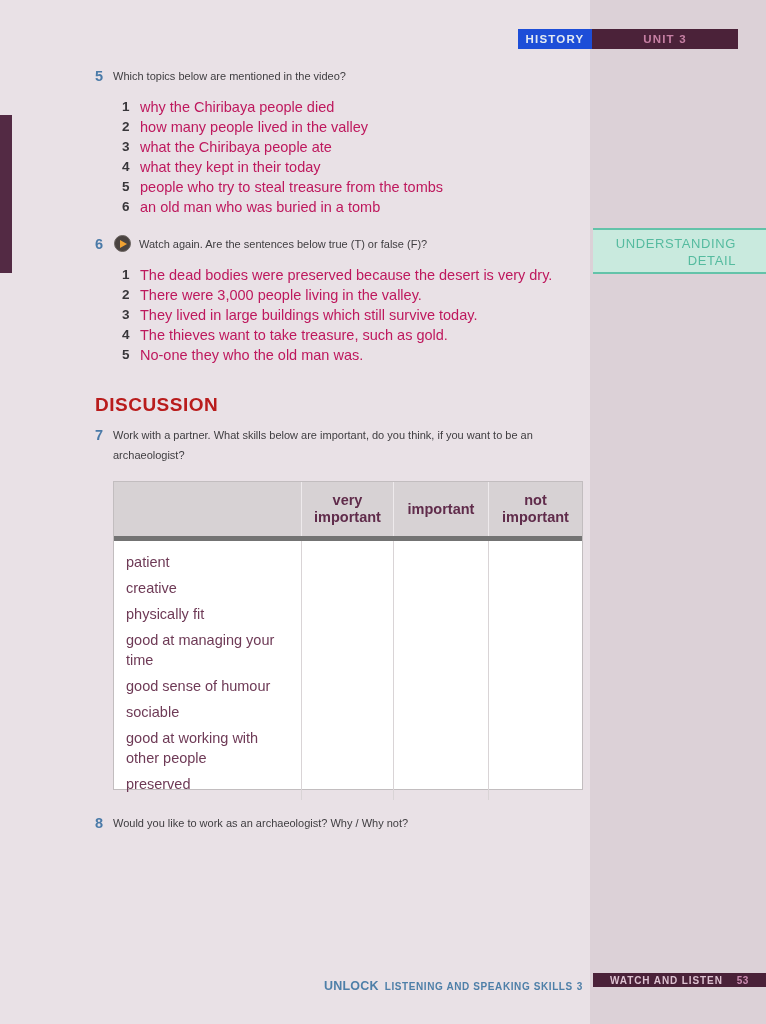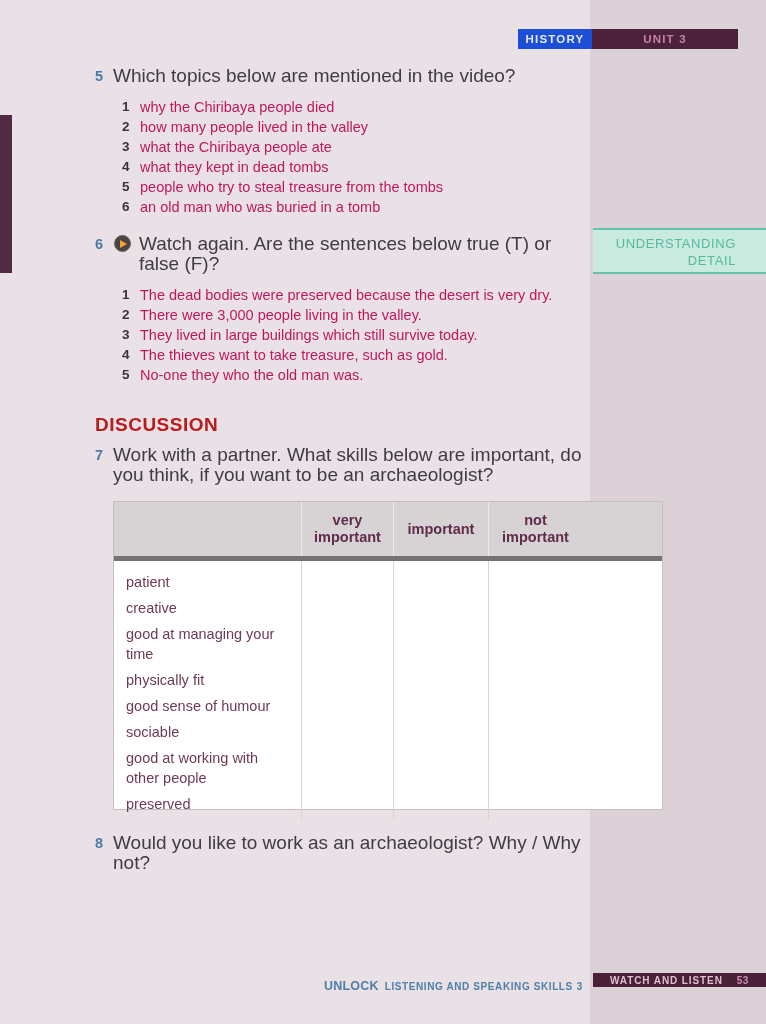--- a/index.html
+++ b/index.html
@@ -30,21 +30,21 @@
     position:absolute; left:0; top:115px; width:12px; height:158px;
     background:#532a44;
   }
   
   .content { position:absolute; left:95px; top:66px; width:494px; }
   .ex { display:flex; margin-bottom:0; }
   .ex-num {
     width:18px; flex:0 0 18px; color:#4a7aa8; font-weight:bold;
     font-size:14.5px; line-height:20px;
   }
-  .ex-q { font-size:19px; line-height:20px; color:#3f3d40; }
+  .ex-q { font-size:11px; line-height:20px; color:#3f3d40; }
   .list { margin:11px 0 0 27px; }
   .li { display:flex; }
   .li-num {
     width:18px; flex:0 0 18px; font-weight:bold; color:#38363a;
     font-size:13.5px; line-height:20px;
   }
   .li-text { font-size:14.5px; line-height:20px; color:#be185d; }
   .ex6 { margin-top:17px; }
   .ex6 .ex-q { display:flex; align-items:flex-start; }
   .play-icon {
@@ -66,21 +66,21 @@
   }
   
   .badge {
     position:absolute; left:593px; top:228px; width:173px; height:46px;
     background:#c9eade; border-top:2px solid #63c3a9; border-bottom:2px solid #63c3a9;
     color:#55bb9f; font-size:13px; letter-spacing:0.6px;
     text-align:right; padding:5px 30px 0 0; line-height:17px;
   }
   
   .skills-table {
-    margin:16px 0 0 18px; width:550px;
+    margin:16px 0 0 18px; width:470px;
     border:1px solid #c2bdbf; background:#fff;
   }
   .t-head { display:grid; grid-template-columns:187px 92px 95px 94px; background:#d7d2d4; height:54px; }
   .t-head-cell {
     display:flex; align-items:center; justify-content:center; text-align:center;
     color:#602c4b; font-weight:bold; font-size:14.5px; line-height:17px;
     border-left:1px solid #eeeaec; padding:2px 6px;
   }
   .t-head-cell:first-child { border-left:none; }
   .t-body { display:grid; grid-template-columns:187px 92px 95px 94px; height:253px; border-top:5px solid #737373; }
@@ -133,21 +133,21 @@
       <div class="li">
         <div class="li-num">2</div>
         <div class="li-text">how many people lived in the valley</div>
       </div>
       <div class="li">
         <div class="li-num">3</div>
         <div class="li-text">what the Chiribaya people ate</div>
       </div>
       <div class="li">
         <div class="li-num">4</div>
-        <div class="li-text">what they kept in dead tombs</div>
+        <div class="li-text">what they kept in their today</div>
       </div>
       <div class="li">
         <div class="li-num">5</div>
         <div class="li-text">people who try to steal treasure from the tombs</div>
       </div>
       <div class="li">
         <div class="li-num">6</div>
         <div class="li-text">an old man who was buried in a tomb</div>
       </div>
     </div>
@@ -199,22 +199,22 @@
       <div class="t-head">
         <div class="t-head-cell"></div>
         <div class="t-head-cell">very important</div>
         <div class="t-head-cell">important</div>
         <div class="t-head-cell">not important</div>
       </div>
       <div class="t-body">
         <div class="t-col">
           <div class="skill">patient</div>
           <div class="skill">creative</div>
+          <div class="skill">physically fit</div>
           <div class="skill">good at managing your time</div>
-          <div class="skill">physically fit</div>
           <div class="skill">good sense of humour</div>
           <div class="skill">sociable</div>
           <div class="skill">good at working with other people</div>
           <div class="skill">preserved</div>
         </div>
         <div class="t-col"></div>
         <div class="t-col"></div>
         <div class="t-col"></div>
       </div>
     </div>

